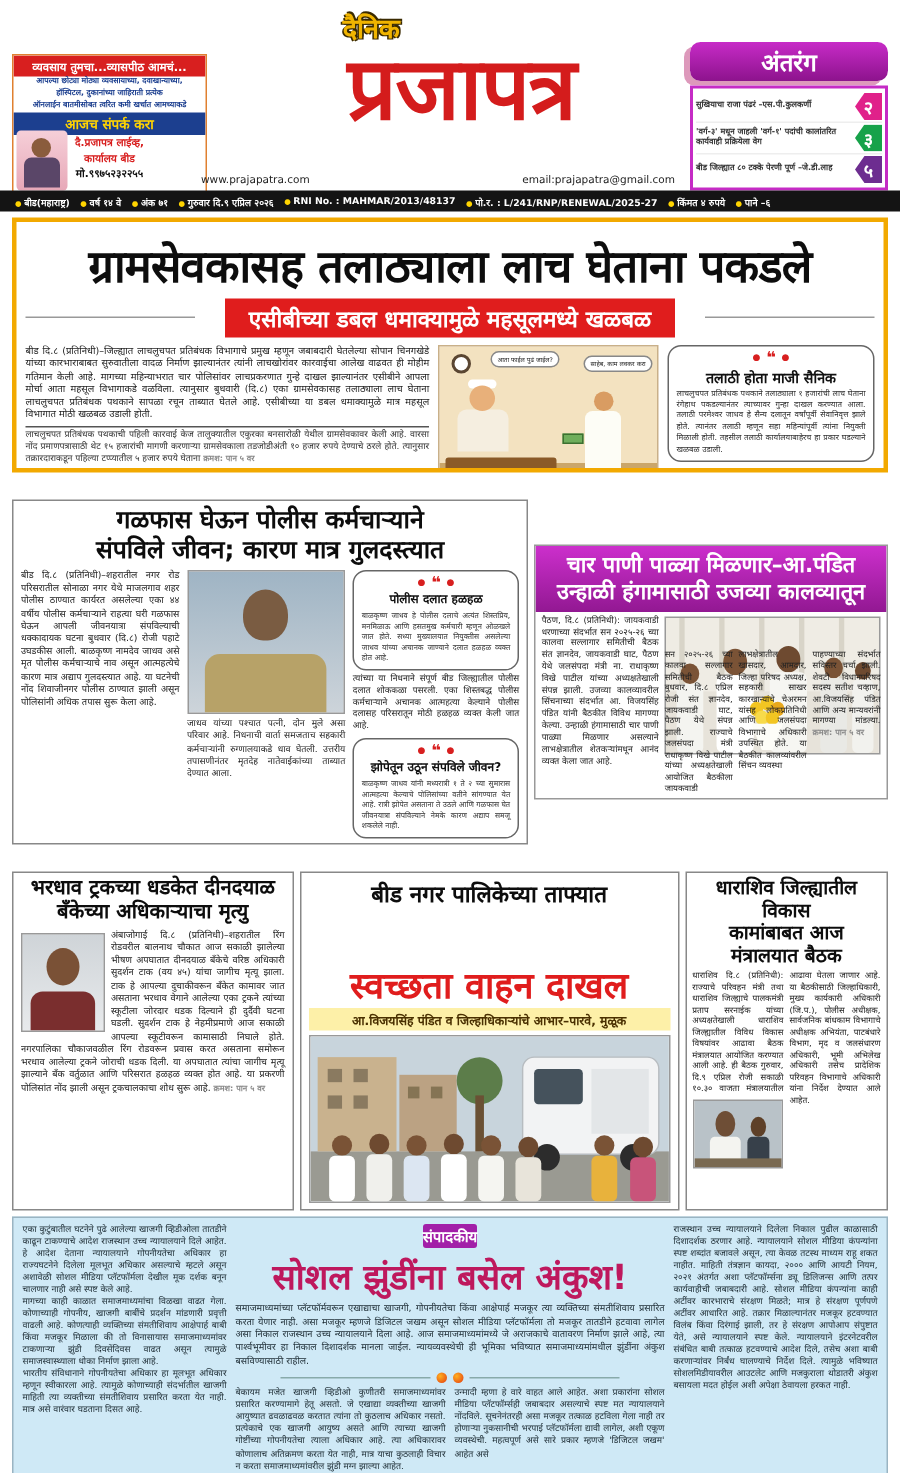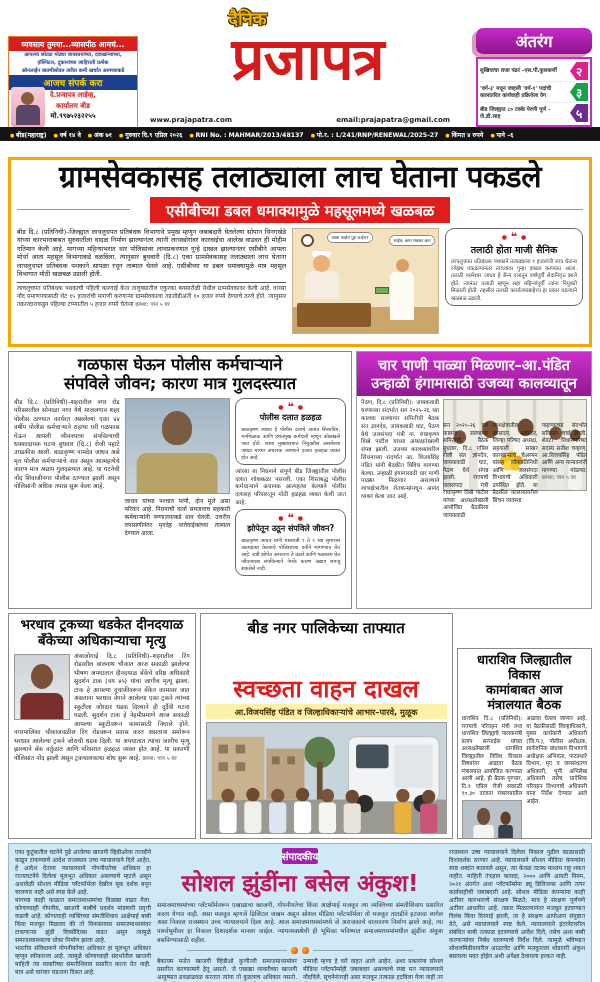--- a/index.html
+++ b/index.html
@@ -15,33 +15,33 @@
   .ad-box .ad-line { color:#1c3f8f; font-size:5.2px; line-height:1.5; font-weight:bold; }
   .ad-box .ad-cta { background:#1c3f8f; color:#ffd400; font-weight:bold; font-size:9px; padding:1px 0; margin-top:1px; }
   .ad-box .ad-org { color:#d81f1f; font-weight:bold; font-size:7px; line-height:1.35; margin-top:1px; }
   .ad-box .ad-phone { color:#111; font-weight:bold; font-size:7px; }
   .ad-photo { position:absolute; left:2px; bottom:2px; width:34px; height:40px; background:linear-gradient(#f6cfd8,#e7a8b8); border-radius:3px; }
   .ad-photo::before { content:""; position:absolute; left:10px; top:5px; width:13px; height:13px; border-radius:50%; background:#8a5c3c; }
   .ad-photo::after { content:""; position:absolute; left:5px; top:18px; width:24px; height:20px; border-radius:5px 5px 0 0; background:#5a4668; }
   .title-wrap { position:absolute; left:145px; right:130px; top:6px; text-align:center; }
   .daily { display:inline-block; color:#f0b400; font-weight:bold; font-size:18px; text-shadow:1px 1px 0 #3a2a00, -1px 1px 0 #3a2a00, 1px -1px 0 #3a2a00; transform:translateX(-60px); }
   .paper-title { color:#d41c1c; font-weight:bold; font-size:58px; line-height:1.0; letter-spacing:-1px; }
-  .url-row { position:absolute; left:150px; right:150px; bottom:3px; display:flex; justify-content:space-between; font-size:7px; font-weight:bold; color:#222; }
-  .antarang { position:absolute; right:8px; top:28px; width:116px; }
+  .url-row { position:absolute; left:134px; right:150px; bottom:3px; display:flex; justify-content:space-between; font-size:7px; font-weight:normal; color:#222; }
+  .antarang { position:absolute; right:8px; top:28px; width:132px; }
   .antarang-head { background:linear-gradient(#c72bc7,#8d138d); border-radius:7px; color:#fff; font-weight:bold; font-size:16px; text-align:center; padding:2px 0; box-shadow:-4px 3px 0 #d9b; }
   .antarang-list { border:2px solid #c52bc5; background:#fff; margin-top:3px; padding:2px; }
   .antarang-item { display:flex; align-items:center; gap:3px; border-bottom:1px solid #eee; padding:1px 0; }
   .antarang-item:last-child { border-bottom:none; }
   .antarang-text { flex:1; font-size:5.4px; font-weight:bold; color:#333; line-height:1.35; text-align:left; }
   .page-tag { width:18px; height:18px; color:#fff; font-weight:bold; font-size:12px; display:flex; align-items:center; justify-content:center; clip-path:polygon(0 50%,35% 0,100% 0,100% 100%,35% 100%); }
   .info-bar { position:relative; height:14px; background:#141414; display:flex; align-items:center; gap:7px; padding:0 10px; overflow:hidden; }
   .info-item { color:#fff; font-size:6.2px; font-weight:bold; white-space:nowrap; }
   .info-item::before { content:"● "; color:#ffd400; font-size:5px; }
   
-  .lead-box { margin:16px 8px 0; border:3px solid #f2a900; padding:0 6px 4px; height:190px; overflow:hidden; }
+  .lead-box { margin:4px 8px 0; border:3px solid #f2a900; padding:14px 6px 4px; height:170px; overflow:hidden; }
   .lead-headline { font-size:30px; font-weight:bold; text-align:center; color:#0d0d0d; line-height:1.12; letter-spacing:-0.5px; }
   .subhead-row { display:flex; align-items:center; gap:20px; margin-top:3px; }
   .subhead-row .rule { flex:1; height:1px; background:#999; }
   .lead-subhead { background:#e01d1d; color:#fff; font-weight:bold; font-size:15px; padding:3px 16px; }
   .lead-content { display:flex; gap:6px; margin-top:5px; height:106px; }
   .lead-text { flex:1.95; font-size:6.4px; line-height:1.34; text-align:justify; color:#222; }
   .lead-note { border-top:1px solid #555; margin-top:3px; padding-top:2px; font-size:5.9px; color:#333; }
   .more { color:#8a8a8a; font-size:5.4px; font-weight:bold; white-space:nowrap; }
   .cartoon { flex:1.05; position:relative; background:linear-gradient(#f3e2c0 75%, #caa66a 75%); border:1px solid #c9b089; overflow:hidden; }
   .c-clock { position:absolute; left:8px; top:5px; width:13px; height:13px; border-radius:50%; background:#fff; border:2px solid #5a4632; }
@@ -55,21 +55,21 @@
   .c-bubble { position:absolute; background:#fff; border:1px solid #888; border-radius:6px; font-size:4.2px; line-height:1.25; padding:2px 3px; text-align:center; color:#222; width:46px; }
   .c-b1 { left:34px; top:3px; }
   .c-b2 { left:96px; top:6px; }
   .quote-box { border:1.5px solid #666; border-radius:9px; padding:2px 5px 3px; position:relative; background:#fff; height:fit-content; }
   .quote-col { flex:1; }
   .quote-mark { text-align:center; color:#d81f1f; font-size:11px; line-height:1; font-weight:bold; }
   .quote-mark .dot { color:#d81f1f; font-size:6px; vertical-align:middle; }
   .quote-title { text-align:center; font-weight:bold; font-size:9.5px; color:#111; margin:1px 0 2px; }
   .quote-text { font-size:5.3px; line-height:1.4; text-align:justify; color:#333; }
   
-  .band2 { display:flex; gap:4px; margin:4px 8px 0; height:258px; }
+  .band2 { display:flex; gap:4px; margin:4px 8px 0; height:258px;align-items:center; }
   .box { border:1px solid #888; background:#fff; overflow:hidden; }
   .police-box { flex:1.42; padding:3px 5px; }
   .story-headline { font-weight:bold; text-align:center; color:#0d0d0d; line-height:1.18; }
   .police-box .story-headline { font-size:16.5px; }
   .police-grid { display:flex; gap:5px; margin-top:4px; height:calc(100% - 46px); }
   .police-col { flex:1; font-size:6.2px; line-height:1.36; text-align:justify; color:#222; }
   .photo-police { width:100%; height:96px; background:linear-gradient(#9fb4c4,#cdd4da); position:relative; border:1px solid #999; overflow:hidden; }
   .photo-police::before { content:""; position:absolute; left:50%; top:12px; transform:translateX(-50%); width:30px; height:34px; border-radius:50% 50% 45% 45%; background:#7a5c42; }
   .photo-police::after { content:""; position:absolute; left:50%; bottom:0; transform:translateX(-50%); width:78%; height:42%; border-radius:10px 10px 0 0; background:#b7a268; }
   .police-mid-text { font-size:6px; line-height:1.35; text-align:justify; color:#222; margin-top:3px; }
@@ -93,21 +93,21 @@
   .photo-bank { float:left; width:56px; height:66px; margin:2px 4px 2px 0; background:linear-gradient(#cfd4d8,#e8eaec); position:relative; border:1px solid #999; overflow:hidden; }
   .photo-bank::before { content:""; position:absolute; left:50%; top:9px; transform:translateX(-50%); width:22px; height:25px; border-radius:50%; background:#7a5136; }
   .photo-bank::after { content:""; position:absolute; left:50%; bottom:0; transform:translateX(-50%); width:80%; height:40%; border-radius:8px 8px 0 0; background:#7a2e2e; }
   .vehicle-box { flex:1.92; padding:3px 5px; text-align:center; }
   .vehicle-top { font-size:15px; font-weight:bold; color:#0d0d0d; }
   .vehicle-main { font-size:24px; font-weight:bold; color:#e01d1d; line-height:1.05;margin-top:40px; }
   .vehicle-strip { background:#fdf0a8; color:#4a3000; font-weight:bold; font-size:8.2px; padding:2px 0; margin-top:2px; }
   .vehicle-photo { width:100%; height:112px; border:1px solid #999; margin-top:3px; }
   .vehicle-cols { display:flex; gap:5px; margin-top:3px; text-align:justify; }
   .vehicle-col { flex:1; font-size:5.9px; line-height:1.33; color:#222; }
-  .dh-box { flex:1; padding:3px 4px;margin-top:35px; }
+  .dh-box { flex:1; padding:3px 4px; }
   .dh-box .story-headline { font-size:12.8px; }
   .dh-cols { display:flex; gap:4px; margin-top:3px; height:calc(100% - 38px); }
   .dh-col { flex:1; font-size:5.6px; line-height:1.34; text-align:justify; color:#222; }
   .dh-photo { width:100%; height:46px; border:1px solid #999; margin-top:2px; }
   
   .editorial { margin:4px 8px 0; background:#cfe9f6; border:1px solid #9ab4c2; height:172px; display:flex; gap:6px; padding:4px 6px; overflow:hidden; }
   .ed-side { width:136px; font-size:5.9px; line-height:1.36; text-align:justify; color:#1c2b33; white-space:pre-line; }
   .ed-center { flex:1; display:flex; flex-direction:column; }
   .ed-tab { align-self:center; background:#a21fa8; color:#fff; font-weight:bold; font-size:10px; padding:1px 0; border-radius:2px; }
   .ed-headline { text-align:center; font-weight:bold; font-size:23px; color:#be185d; margin:2px 0 3px; }

